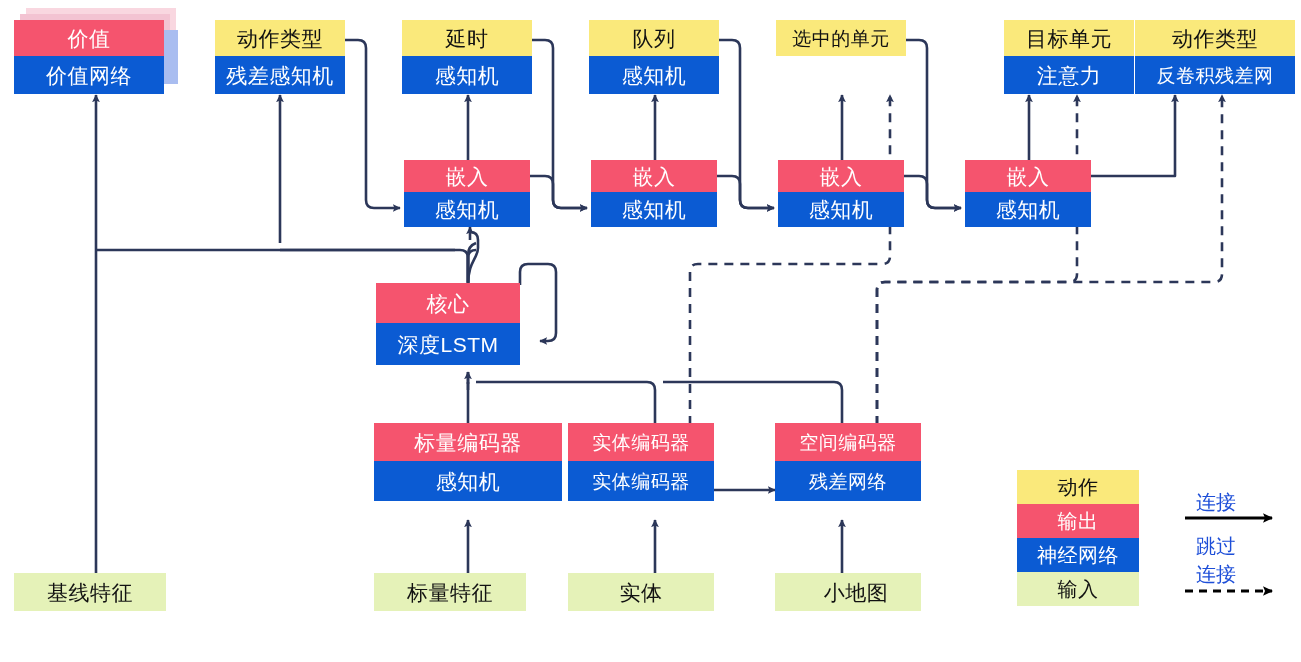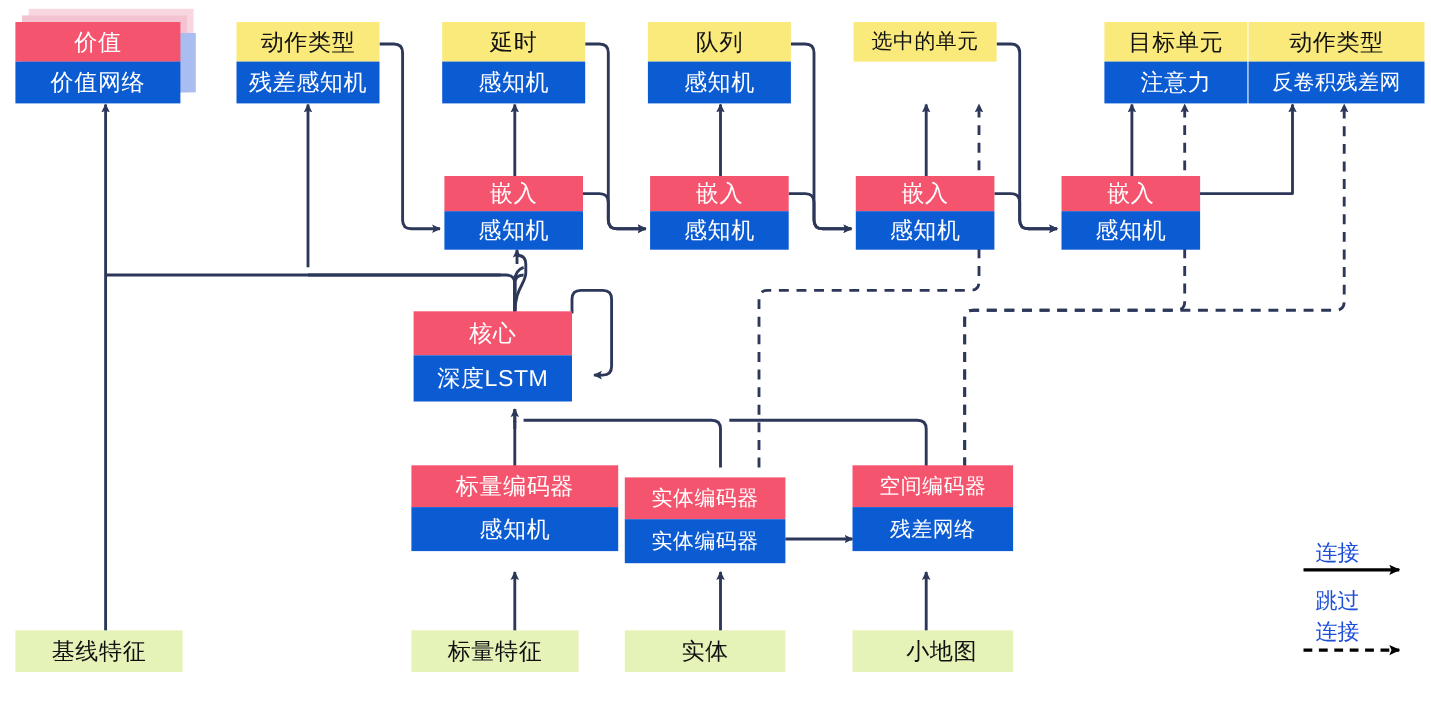--- a/index.html
+++ b/index.html
@@ -156,21 +156,21 @@
 
   <div class="node" style="left:376px;top:283px;width:144px;">
     <div class="cell c-output" style="height:40px;">核心</div>
     <div class="cell c-net" style="height:42px;">深度LSTM</div>
   </div>
 
   <div class="node" style="left:374px;top:423px;width:188px;">
     <div class="cell c-output" style="height:38px;">标量编码器</div>
     <div class="cell c-net" style="height:40px;">感知机</div>
   </div>
-  <div class="node" style="left:568px;top:423px;width:146px;margin-top:11px;">
+  <div class="node" style="left:568px;top:423px;width:146px;">
     <div class="cell c-output small" style="height:38px;">实体编码器</div>
     <div class="cell c-net small" style="height:40px;">实体编码器</div>
   </div>
   <div class="node" style="left:775px;top:423px;width:146px;">
     <div class="cell c-output small" style="height:38px;">空间编码器</div>
     <div class="cell c-net small" style="height:40px;">残差网络</div>
   </div>
 
   <div class="node" style="left:14px;top:573px;width:152px;">
     <div class="cell c-input" style="height:38px;">基线特征</div>
@@ -178,20 +178,26 @@
   <div class="node" style="left:374px;top:573px;width:152px;">
     <div class="cell c-input" style="height:38px;">标量特征</div>
   </div>
   <div class="node" style="left:568px;top:573px;width:146px;">
     <div class="cell c-input" style="height:38px;">实体</div>
   </div>
   <div class="node" style="left:775px;top:573px;width:146px;">
     <div class="cell c-input" style="height:38px;padding-left:16px;">小地图</div>
   </div>
 
+  <div class="legend-box" style="left:1017px;top:470px;width:122px;">
+    <div class="cell c-action" style="height:34px;font-size:20px;">动作</div>
+    <div class="cell c-output" style="height:34px;font-size:20px;">输出</div>
+    <div class="cell c-net" style="height:34px;font-size:20px;">神经网络</div>
+    <div class="cell c-input" style="height:34px;font-size:20px;">输入</div>
+  </div>
 
   <div class="legend-lbl" style="left:1196px;top:489px;">连接</div>
   <div class="legend-lbl" style="left:1196px;top:533px;">跳过</div>
   <div class="legend-lbl" style="left:1196px;top:561px;">连接</div>
 
   <svg style="position:absolute;left:0;top:0;width:1301px;height:662px;pointer-events:none;" viewBox="0 0 1301 662">
     <g fill="none" stroke="#000000" stroke-width="3">
       <path d="M1185,518 L1272,518" marker-end="url(#ahk)"></path>
       <path d="M1185,591 L1272,591" stroke-dasharray="8 6" marker-end="url(#ahk)"></path>
     </g>

